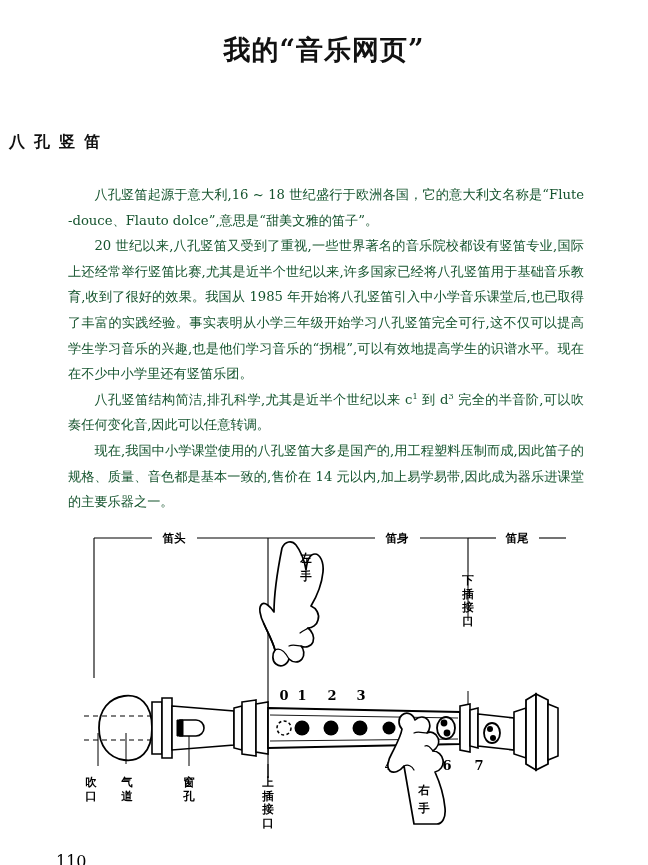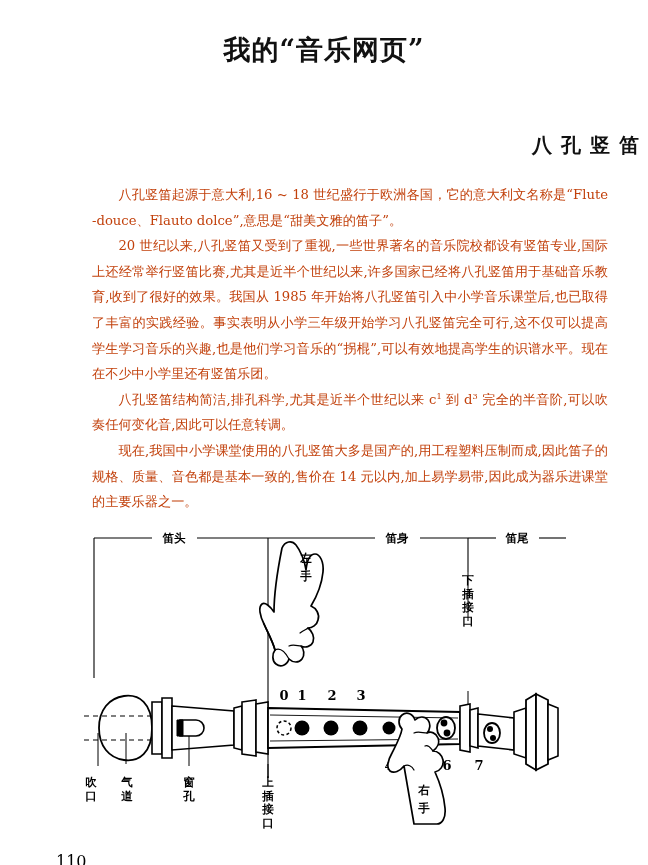--- a/index.html
+++ b/index.html
@@ -33,42 +33,41 @@
     font-weight: bold;
     font-size: 27px;
     letter-spacing: 1px;
     color: #111;
   }
   .sub-title {
     position: absolute;
     top: 132px;
     left: 0;
     width: 648px;
-    text-align: right;
-    font-family: "DejaVu Serif", "Liberation Serif", serif;
-    font-weight: bold;
-    font-size: 20px;
+    text-align: left;
+    font-family: "DejaVu Serif", "Liberation Serif", serif;
+    font-weight: bold;
+    font-size: 16px;
     letter-spacing: 9px;
     text-indent: 9px;
     color: #111;
   }
 
   
   .body-text {
     position: absolute;
     top: 182px;
     left: 68px;
     width: 516px;
     font-family: "DejaVu Serif", "Liberation Serif", serif;
     font-size: 13.2px;
     line-height: 25.6px;
     text-align: justify;
     text-justify: inter-character;
-    color: #c2410c;
-    margin-left: 24px;
+    color: #14532d;
   }
   .body-text p {
     margin: 0;
     text-indent: 2em;
     word-break: break-all;
   }
   .body-text sup {
     font-size: 0.62em;
     vertical-align: super;
     line-height: 0;

